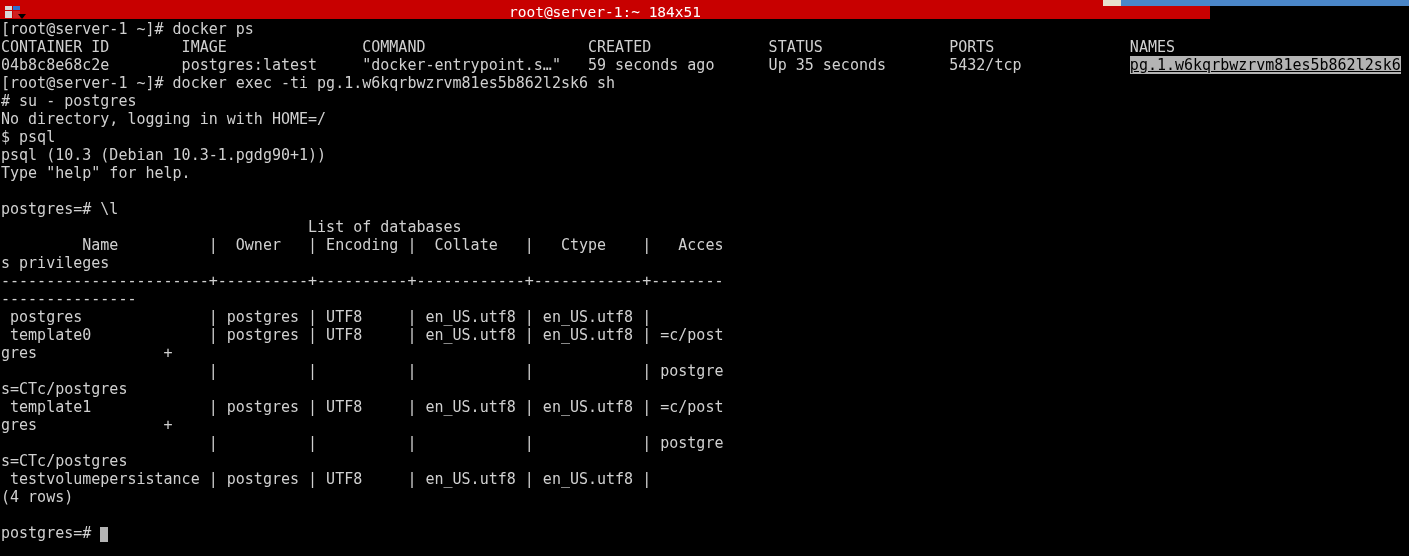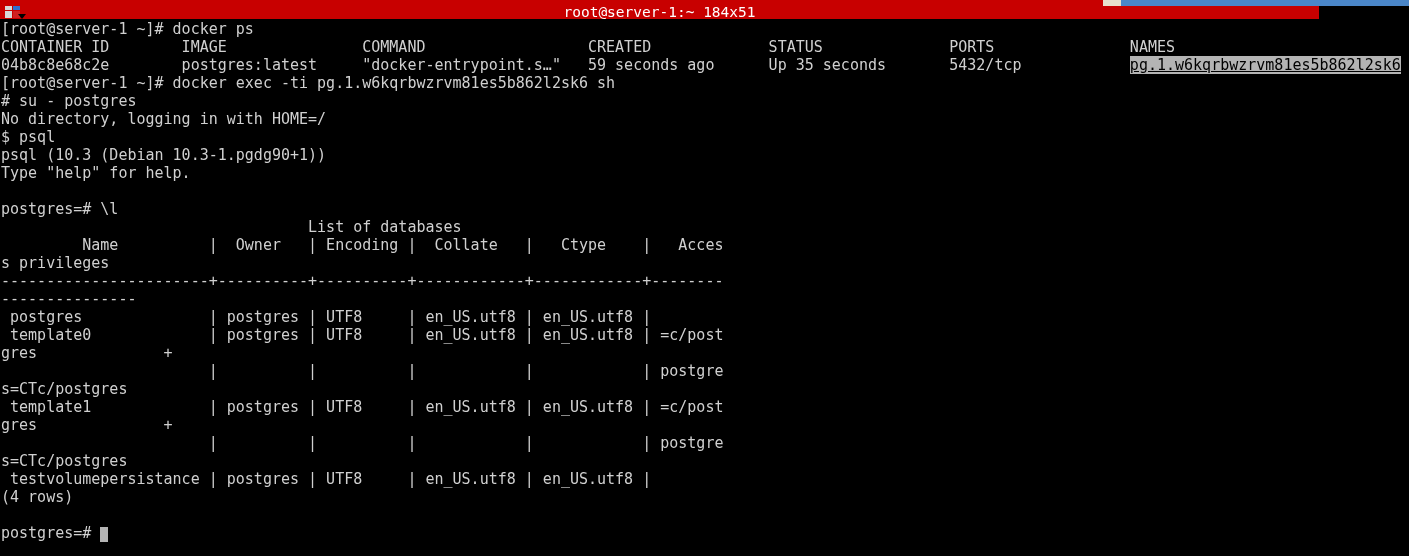--- a/index.html
+++ b/index.html
@@ -32,21 +32,21 @@
     display: flex;
   }
   .strip-red   { background: #c80000; height: 6px; }
   .strip-beige { background: #e8e0cc; height: 6px; }
   .strip-blue  { background: #4a86c8; height: 6px; }
 
   
   #titlebar {
     position: absolute;
     top: 0; left: 0;
-    width: 1319px;
+    width: 1210px;
     height: 25px;
     background: #c80000;
     display: flex;
     align-items: center;
     justify-content: center;
   }
   #titlebar-text {
     color: #ffffff;
     font-size: 14.5px;
     line-height: 25px;

